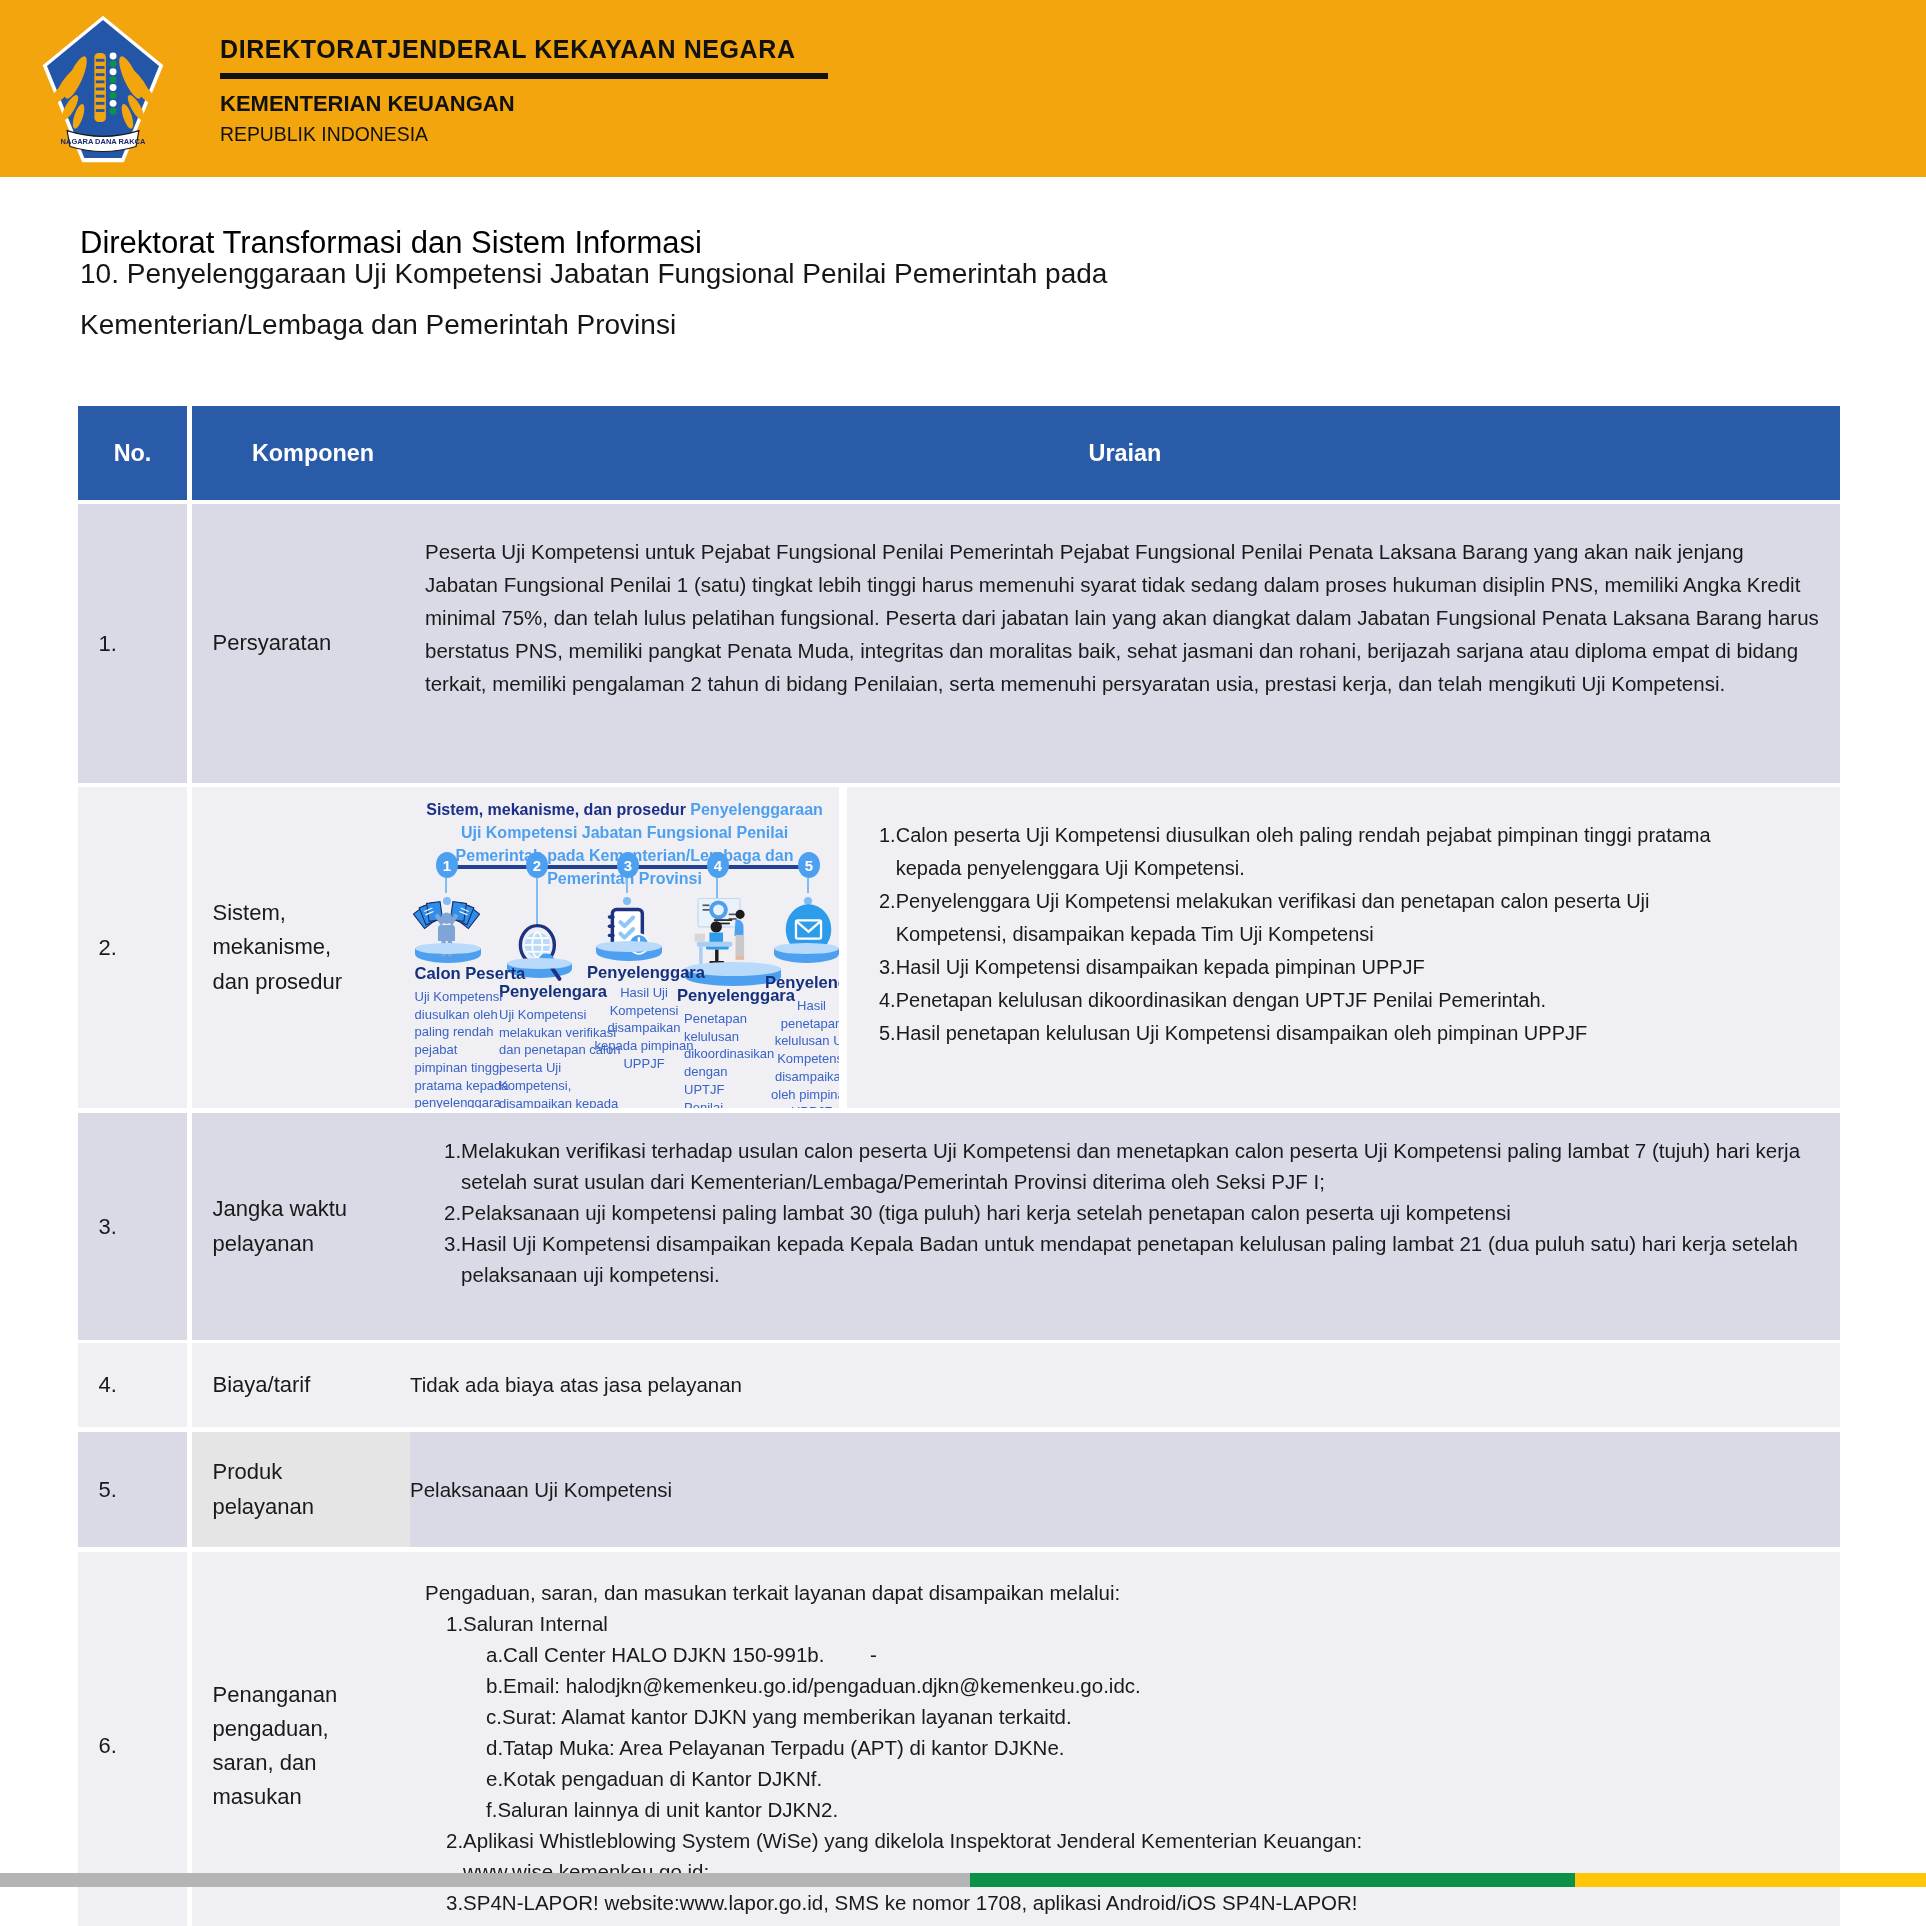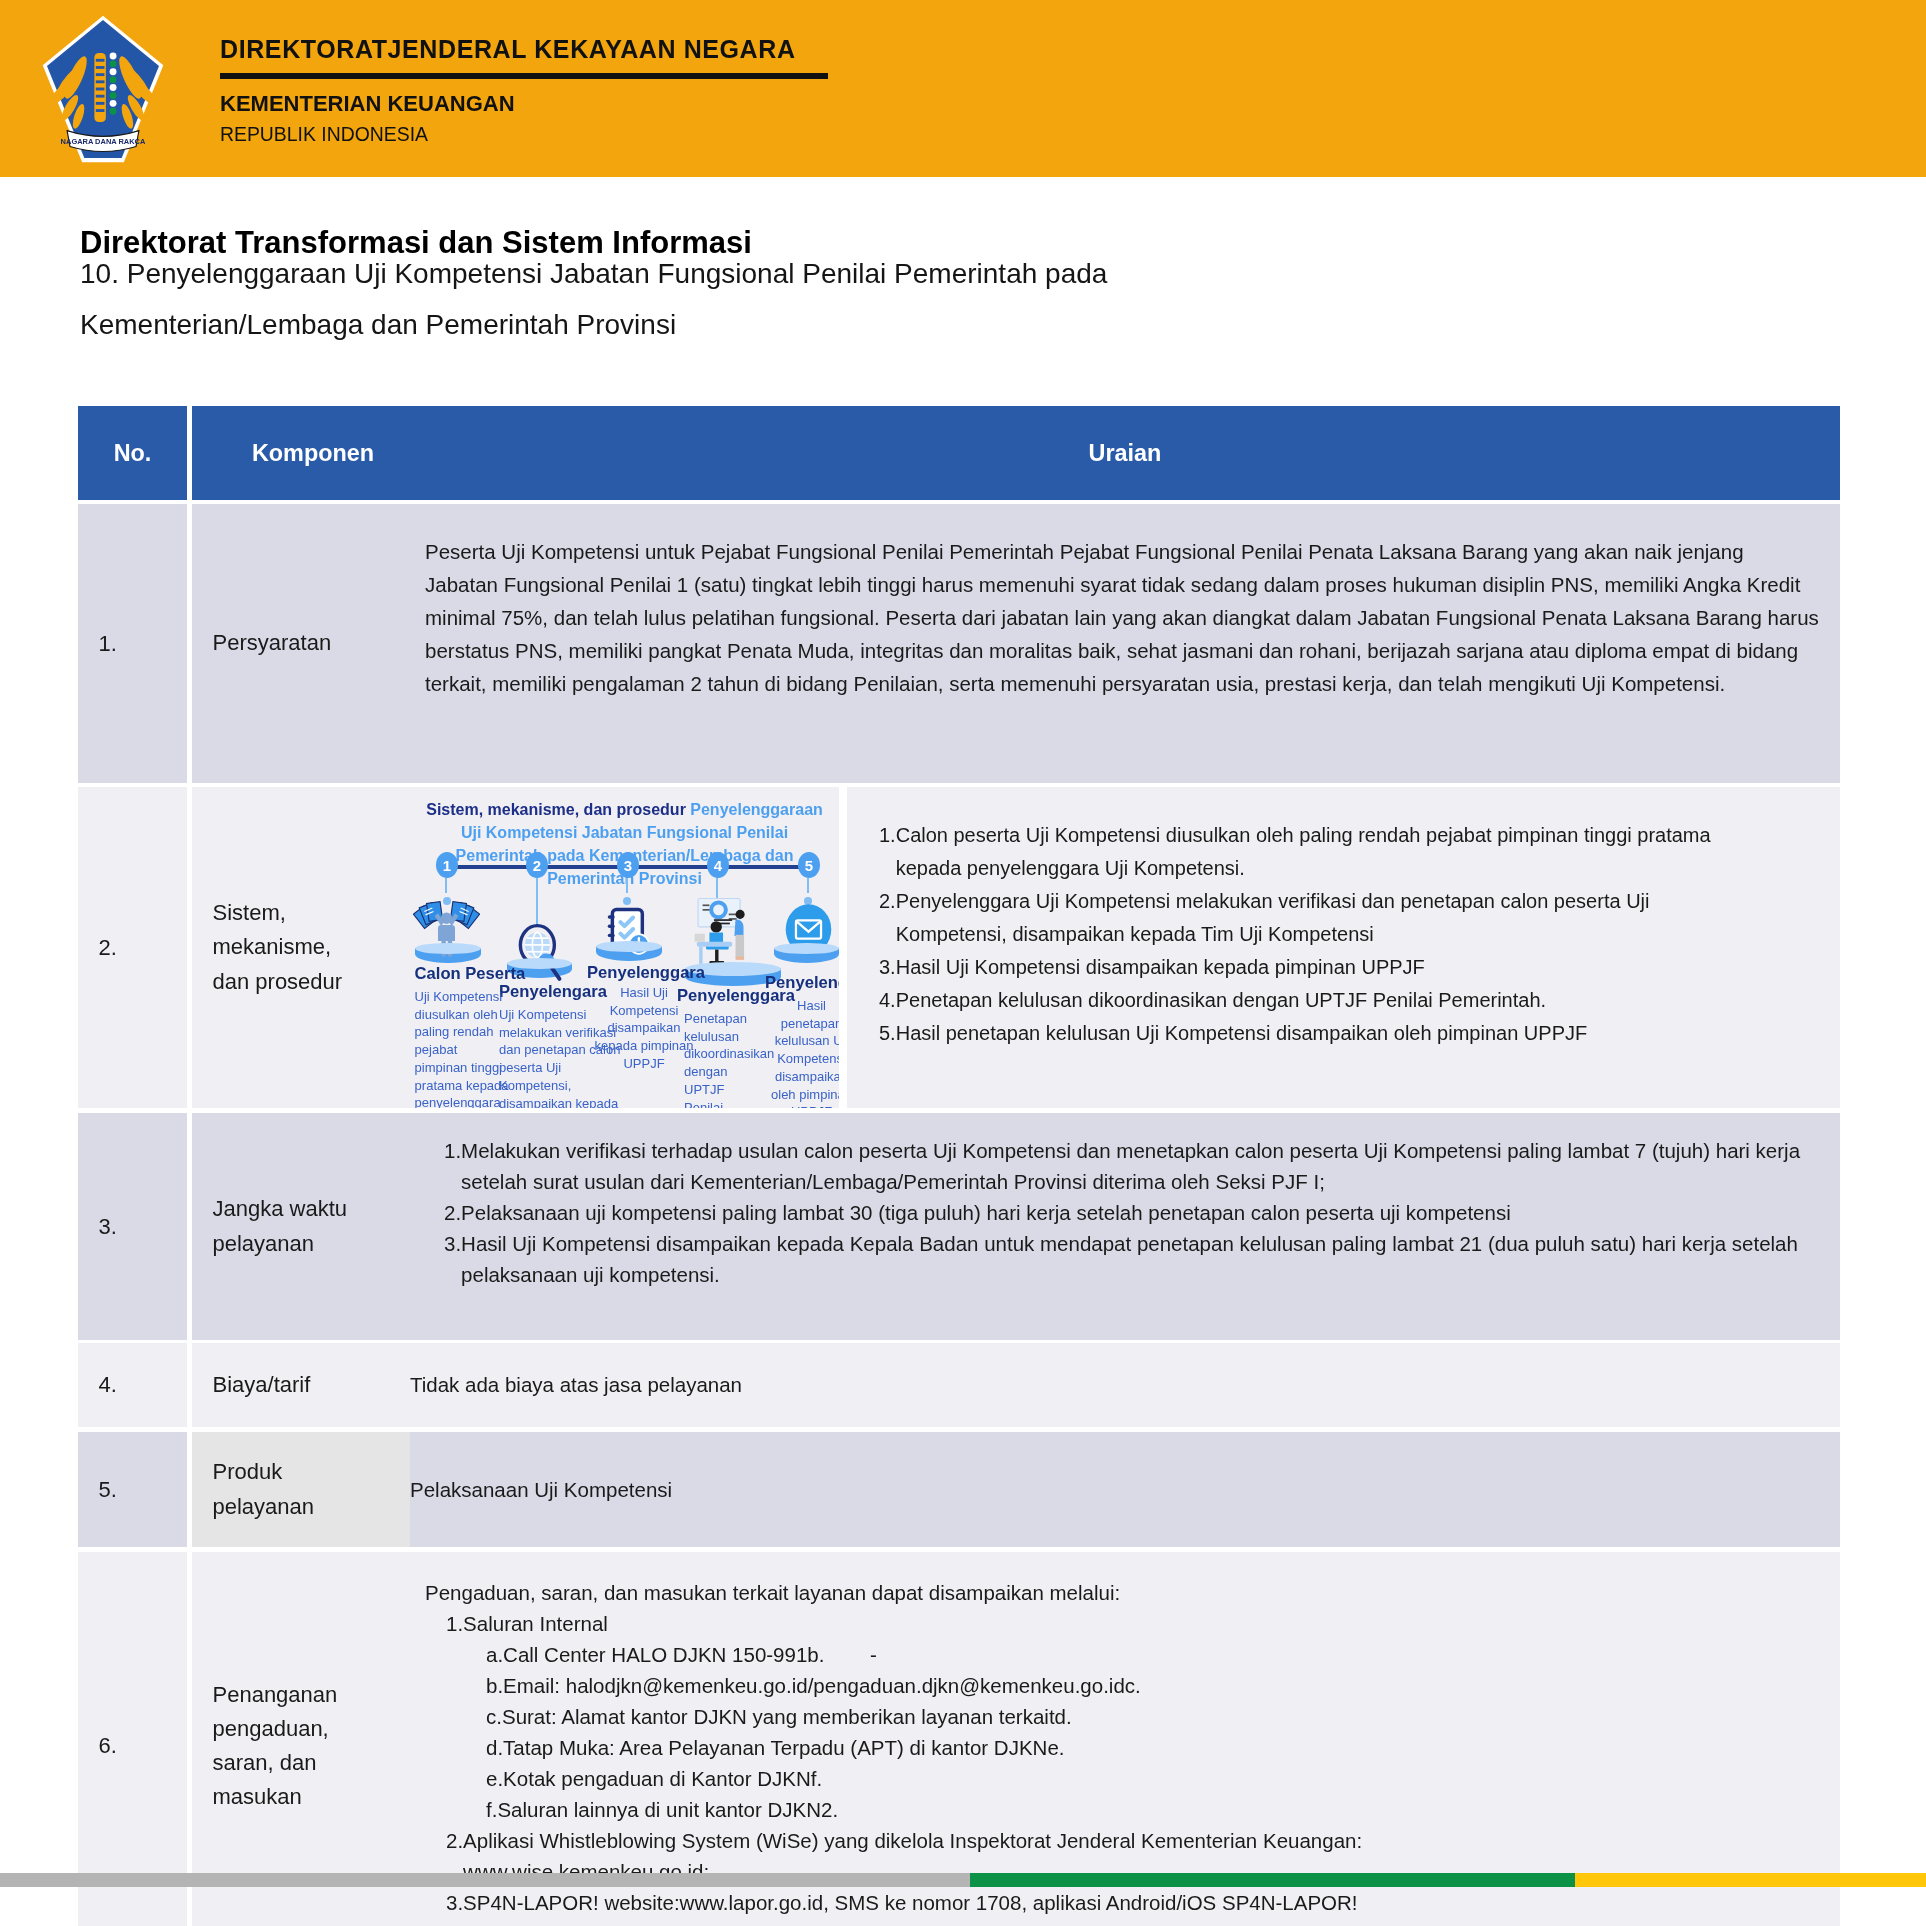--- a/index.html
+++ b/index.html
@@ -11,21 +11,21 @@
   
   .banner{position:absolute;left:0;top:0;width:1926px;height:177px;background:#F2A50D;}
   .logo{position:absolute;left:31px;top:10.3px;width:144px;height:158px;}
   .org{position:absolute;left:220px;top:0;}
   .org1{position:absolute;left:0;top:35px;width:799px;font-size:25px;font-weight:bold;color:#111;letter-spacing:0.6px;white-space:nowrap;}
   .org-rule{position:absolute;left:0;top:73px;width:608px;height:6.3px;background:#111;}
   .org2{position:absolute;left:0;top:91px;font-size:22px;font-weight:bold;color:#111;white-space:nowrap;}
   .org3{position:absolute;left:0;top:123px;font-size:19.4px;color:#111;white-space:nowrap;}
 
   
-  .h1{position:absolute;left:80px;top:204px;font-size:31px;font-weight:bold;color:#000;white-space:nowrap;}
+  .h1{position:absolute;left:80px;top:204px;font-size:31px;font-weight:normal;color:#000;white-space:nowrap;}
   .sub1{position:absolute;left:80px;top:258px;font-size:28px;color:#151515;white-space:nowrap;}
   .sub2{position:absolute;left:80px;top:309px;font-size:28px;color:#151515;white-space:nowrap;}
 
   
   .table{position:absolute;left:78px;top:406px;width:1762px;height:1520px;}
   .trow{position:absolute;left:0;width:1762px;}
   .cell{position:absolute;top:0;height:100%;overflow:hidden;}
   .c1{left:0;width:109px;}
   .c2{left:114px;width:242px;}
   .c3{left:332px;width:1430px;}

